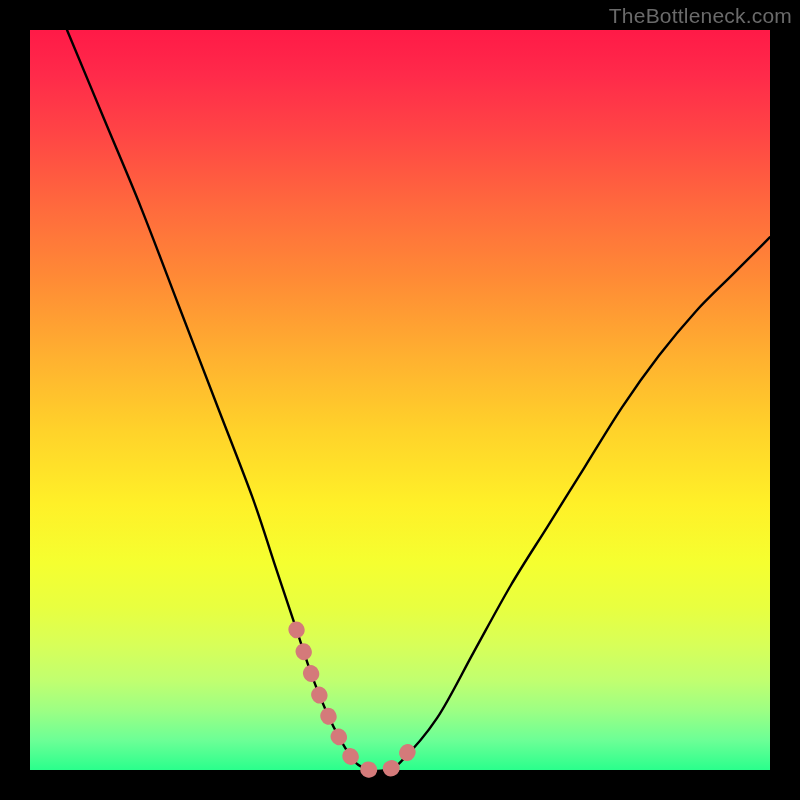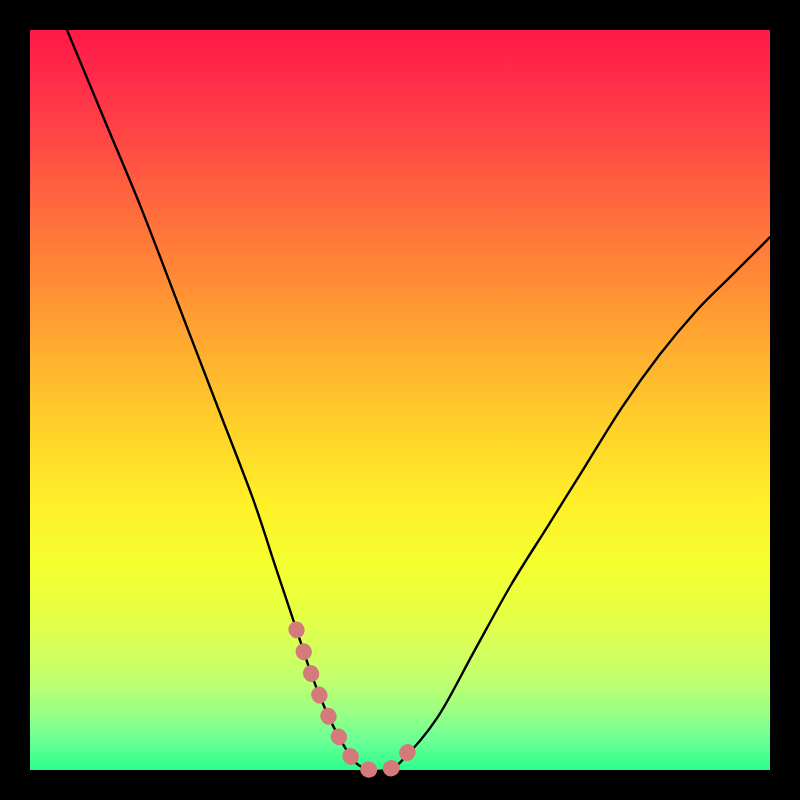--- a/index.html
+++ b/index.html
@@ -60,20 +60,21 @@
     top: 0;
     width: 740px;
     height: 740px;
     overflow: visible;
   }
 </style>
 </head>
 <body>
 
 <div class="frame">
+  <div class="watermark">TheBottleneck.com</div>
 
   <div class="plot">
     <svg class="curve" viewBox="0 0 740 740" preserveAspectRatio="none">
       <path id="main-curve" fill="none" stroke="#000000" stroke-width="2.4" stroke-linecap="round" stroke-linejoin="round" d="M 37.0 0.0 C 43.2 14.8, 61.7 59.2, 74.0 88.8 C 86.3 118.4, 98.7 146.8, 111.0 177.6 C 123.3 208.4, 135.7 241.7, 148.0 273.8 C 160.3 305.9, 172.7 337.9, 185.0 370.0 C 197.3 402.1, 212.1 439.1, 222.0 466.2 C 231.9 493.3, 236.8 510.6, 244.2 532.8 C 251.6 555.0, 260.2 580.9, 266.4 599.4 C 272.6 617.9, 276.3 630.2, 281.2 643.8 C 286.1 657.4, 291.1 669.7, 296.0 680.8 C 300.9 691.9, 305.9 701.8, 310.8 710.4 C 315.7 719.0, 320.7 727.7, 325.6 732.6 C 330.5 737.5, 335.5 738.8, 340.4 740.0 C 345.3 741.2, 350.3 741.2, 355.2 740.0 C 360.1 738.8, 361.4 741.2, 370.0 732.6 C 378.6 724.0, 394.7 706.7, 407.0 688.2 C 419.3 669.7, 431.7 643.8, 444.0 621.6 C 456.3 599.4, 468.7 576.0, 481.0 555.0 C 493.3 534.0, 505.7 515.5, 518.0 495.8 C 530.3 476.1, 542.7 456.3, 555.0 436.6 C 567.3 416.9, 579.7 395.9, 592.0 377.4 C 604.3 358.9, 616.7 341.6, 629.0 325.6 C 641.3 309.6, 653.7 294.8, 666.0 281.2 C 678.3 267.6, 690.7 256.5, 703.0 244.2 C 715.3 231.9, 733.8 213.4, 740.0 207.2"></path>
       <path id="highlight-curve" fill="none" stroke="#d47a7a" stroke-width="16" stroke-linecap="round" stroke-linejoin="round" stroke-dasharray="1 22" d="M 266.4 599.4 C 268.9 606.8, 276.3 630.2, 281.2 643.8 C 286.1 657.4, 291.1 669.7, 296.0 680.8 C 300.9 691.9, 305.9 701.8, 310.8 710.4 C 315.7 719.0, 320.7 727.7, 325.6 732.6 C 330.5 737.5, 335.5 738.8, 340.4 740.0 C 345.3 741.2, 350.3 741.2, 355.2 740.0 C 360.1 738.8, 365.1 737.5, 370.0 732.6 C 374.9 727.7, 382.3 714.1, 384.8 710.4"></path>
     </svg>
   </div>
 </div>
 
 </body></html>

